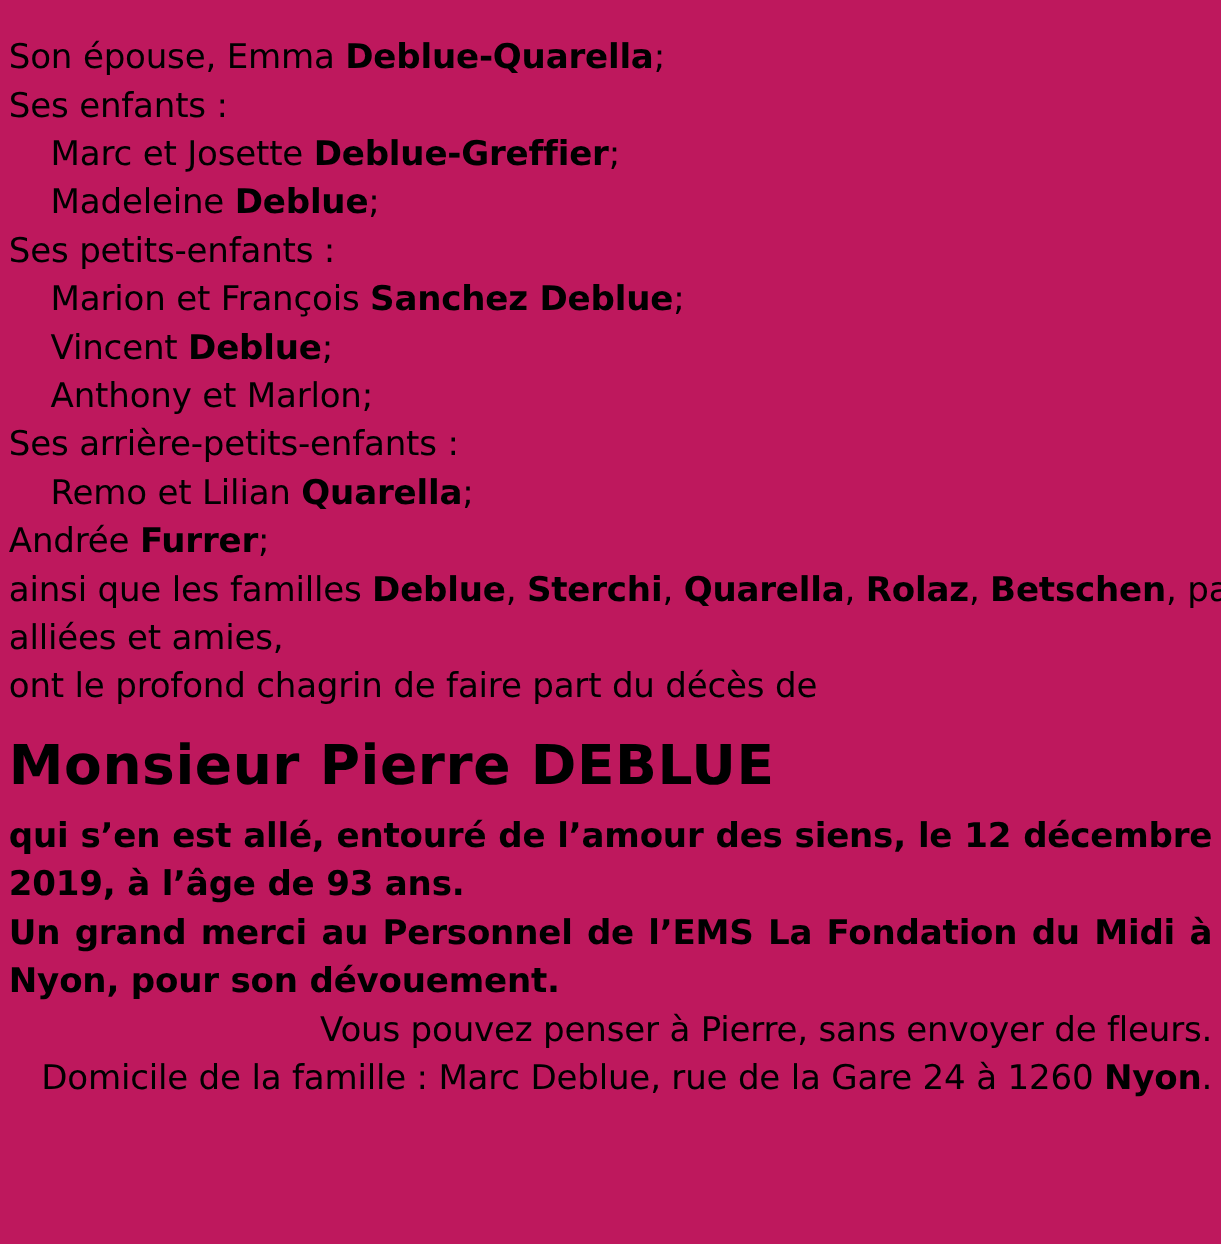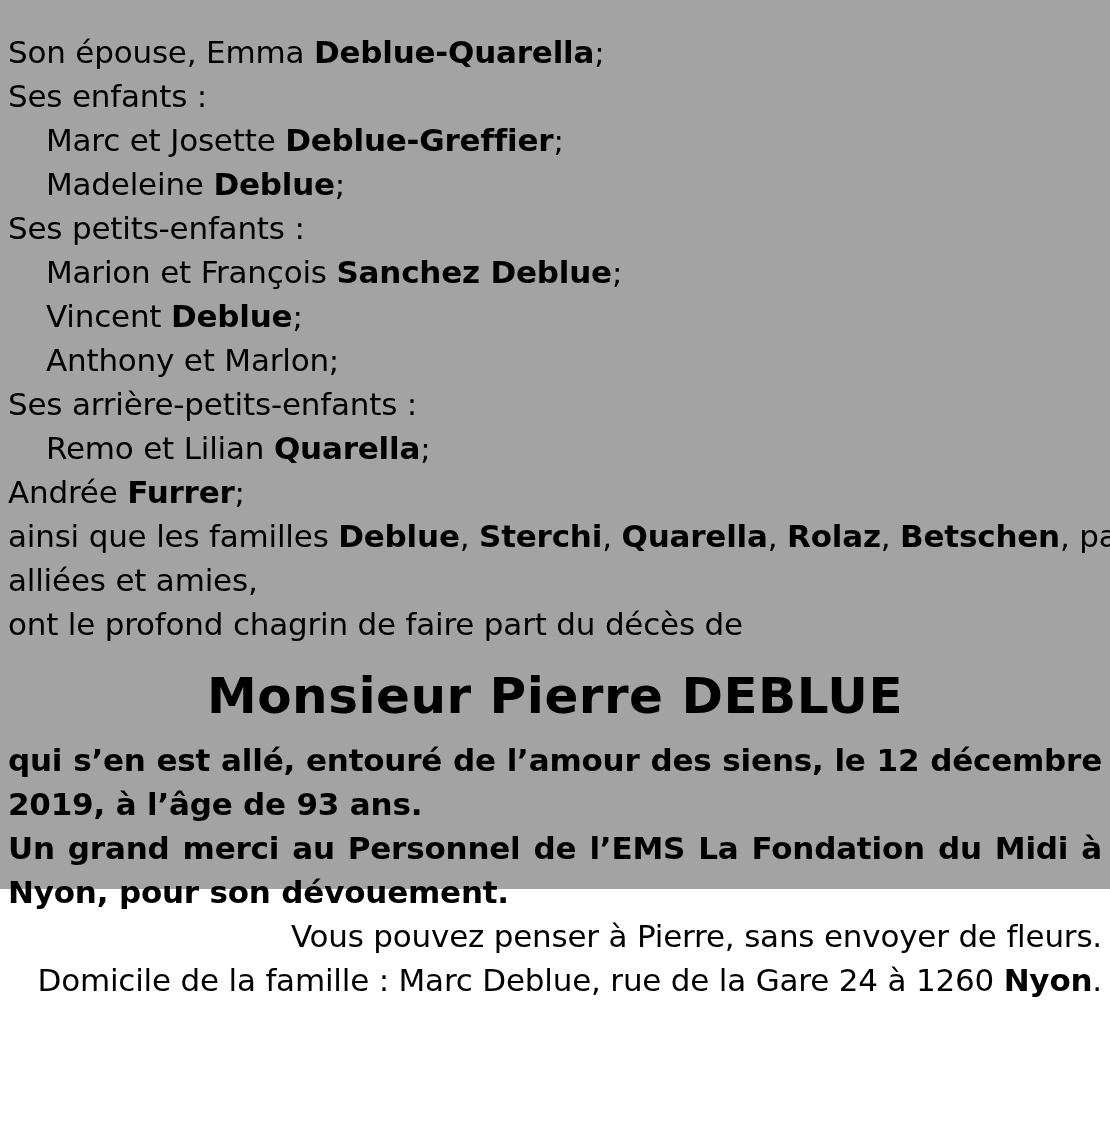--- a/index.html
+++ b/index.html
@@ -10,39 +10,39 @@
   body {
     width: 1110px;
     height: 1131px;
     font-family: "DejaVu Sans", sans-serif;
     color: #000000;
     overflow: hidden;
   }
   .notice {
     position: relative;
     width: 1110px;
-    height: 889px;
+    height: 1131px;
     box-sizing: border-box;
     padding: 30px 8px 10px 8px;
-    background: #a3a3a3;
+    background: #be185d;
   }
   .line {
     font-size: 31px;
     line-height: 44px;
     white-space: nowrap;
     letter-spacing: -0.2px;
   }
   .indent {
     padding-left: 38px;
   }
   .bold {
     font-weight: bold;
   }
   .name-heading {
-    text-align: center;
+    text-align: left;
     font-size: 50px;
     font-weight: bold;
     line-height: 72px;
     letter-spacing: 0.5px;
     margin-top: 14px;
     margin-bottom: 6px;
   }
   .para {
     font-size: 31px;
     line-height: 44px;

